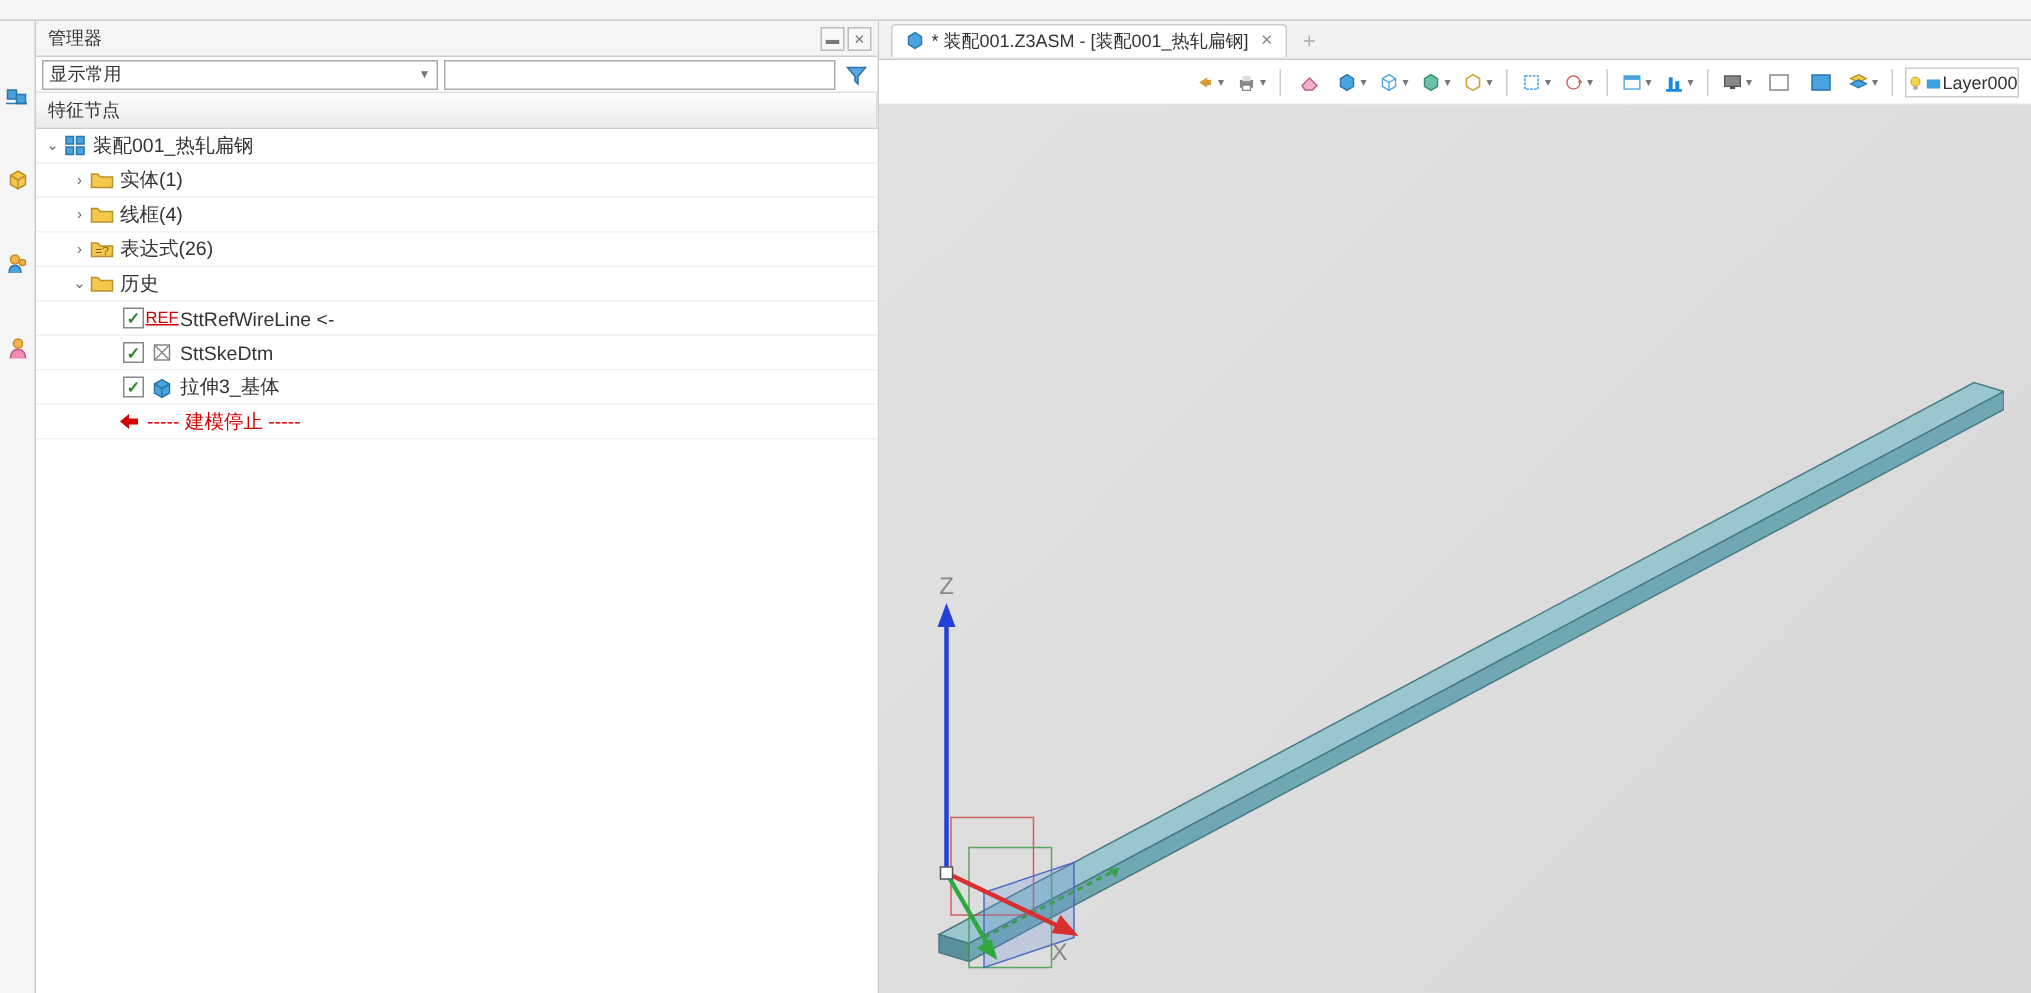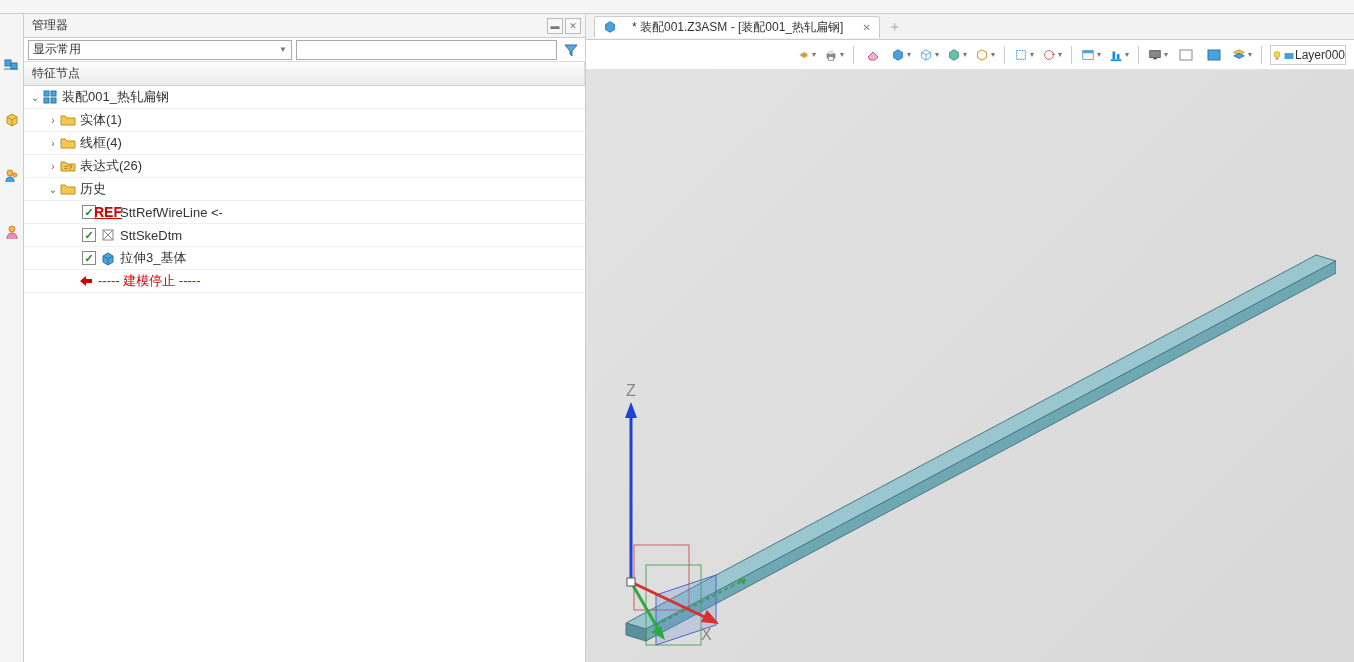--- a/index.html
+++ b/index.html
@@ -32,21 +32,21 @@
     .node-label { font-size: 13px; text-align: right; }
     
     .indent-0 { padding-left: 4px; }
     .indent-1 { padding-left: 22px; }
     .indent-2 { padding-left: 40px; }
     
     .stop-row { color: #d40000; font-size: 12px; }
     
     .viewport-wrap { flex: 1; display: flex; flex-direction: column; background: #fff; }
     .tab-bar { height: 26px; background: #f2f2f2; border-bottom: 1px solid #ccc; display: flex; align-items: center; padding: 0 8px; }
-    .tab { height: 22px; padding: 0 8px; display: flex; align-items: center; gap: 15px; border: 1px solid #ccc; border-bottom: none; background: #fff; border-radius: 3px 3px 0 0; font-size: 12px; }
+    .tab { height: 22px; padding: 0 8px; display: flex; align-items: center; gap: 4px; border: 1px solid #ccc; border-bottom: none; background: #fff; border-radius: 3px 3px 0 0; font-size: 12px; }
     .tab-close { font-size: 10px; color: #888; cursor: pointer; margin-left: 4px; }
     .tab-add { margin-left: 8px; color: #aaa; font-size: 14px; cursor: pointer; }
     
     .viewport-toolbar { height: 30px; display: flex; align-items: center; padding: 0 8px; gap: 6px; justify-content: flex-end; border-bottom: 1px solid #e4e4e4; }
     .vt-btn { width: 22px; height: 22px; display: flex; align-items: center; justify-content: center; cursor: pointer; border: 1px solid transparent; }
     .vt-sep { width: 1px; height: 18px; background: #ccc; margin: 0 2px; }
     .layer-box { display: flex; align-items: flex-end; gap: 0; border: 1px solid #ccc; padding: 2px 0; background: #fff; font-size: 12px; }
     
     .viewport-3d { flex: 1; position: relative; background: linear-gradient(135deg, #e2e2e2 0%, #d8d8d8 100%); overflow: hidden; }
     .axis-triad { position: absolute; left: 15px; bottom: 20px; width: 120px; height: 260px; pointer-events: none; }
@@ -175,21 +175,21 @@
             </svg>
         </span>
         <span class="node-label">历史</span>
       </div>
 
 
       <div class="tree-row indent-2">
         <span style="width:14px"></span>
         <span class="checkbox check-on"></span>
         <span class="node-icon">
-          <span style="font-size:14px;font-weight:bold;color:#d40000;text-decoration:underline">REF</span>
+          <span style="font-size:11px;font-weight:normal;color:#d40000;text-decoration:underline">REF</span>
         </span>
         <span class="node-label">SttRefWireLine &lt;-</span>
       </div>
 
 
       <div class="tree-row indent-2">
         <span style="width:14px"></span>
         <span class="checkbox check-on"></span>
         <span class="node-icon">
           <svg class="icon" viewBox="0 0 16 16">

